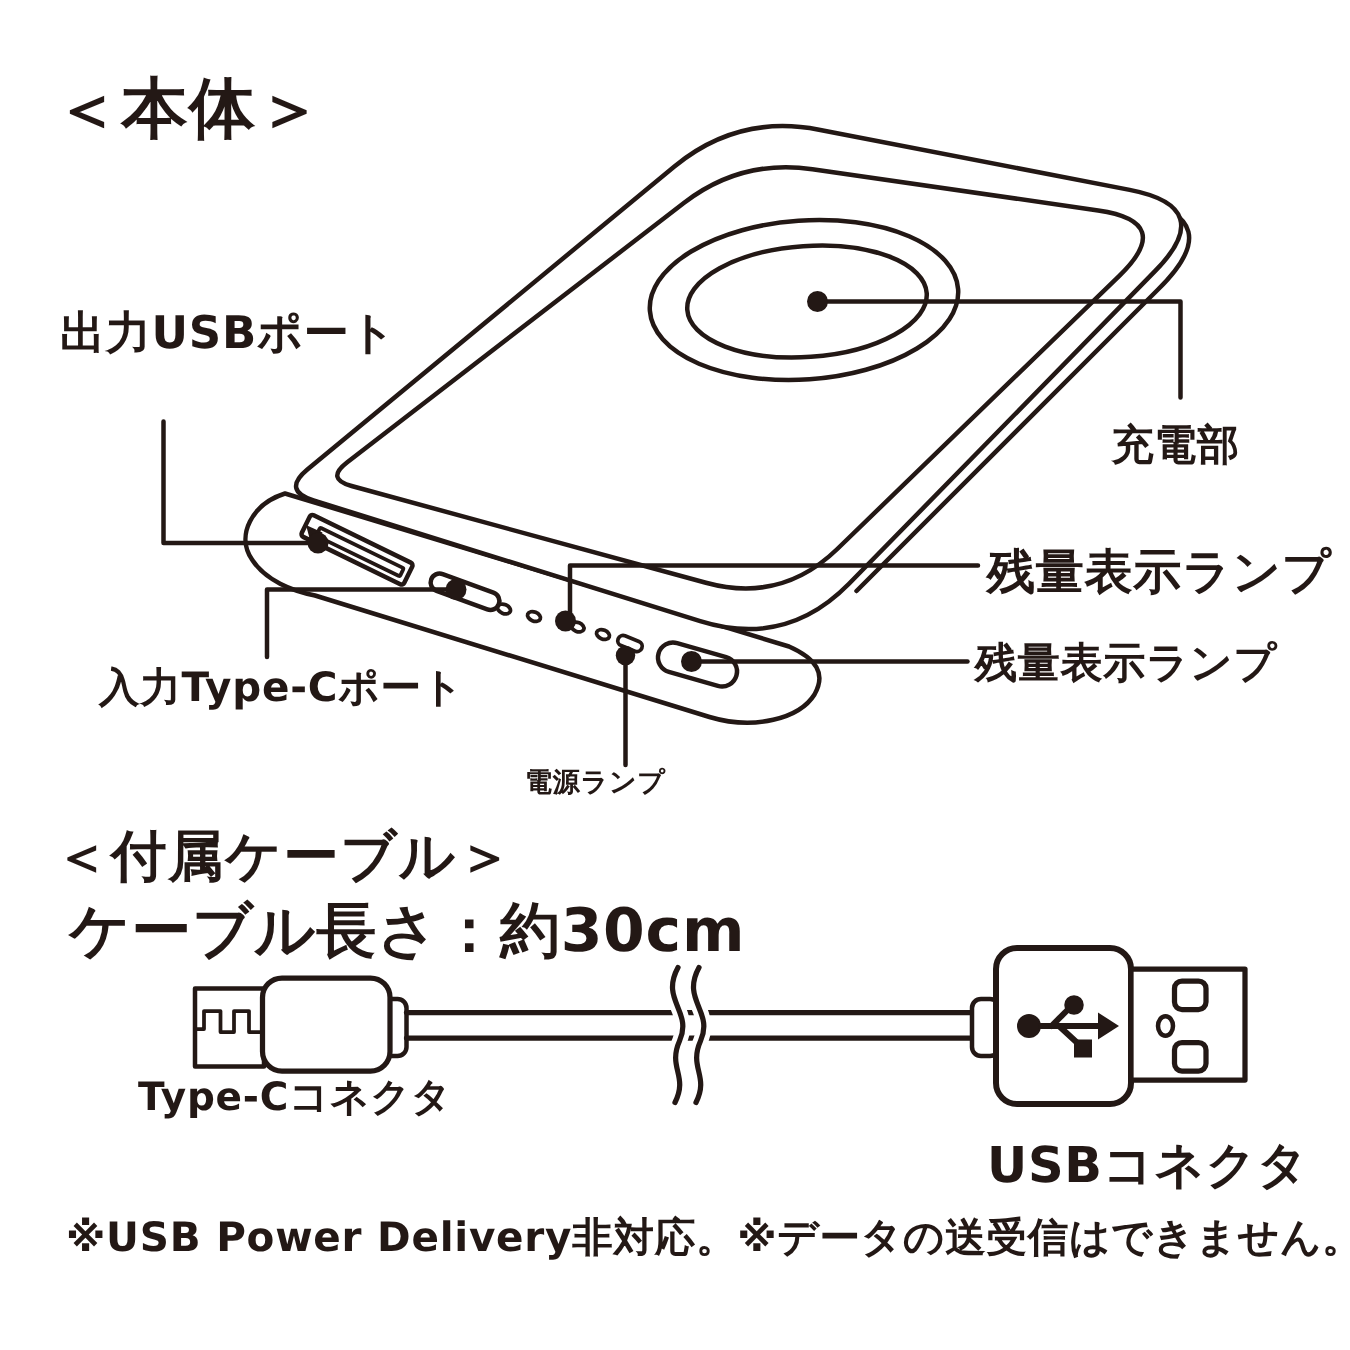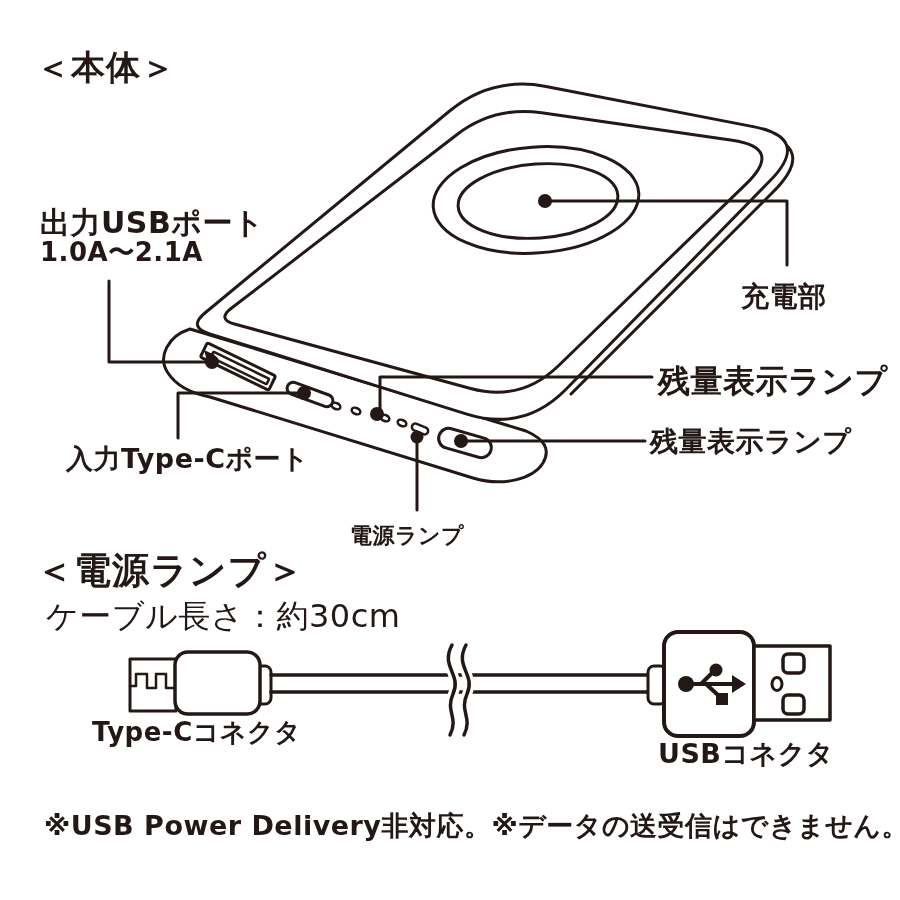--- a/index.html
+++ b/index.html
@@ -123,37 +123,36 @@
           <g stroke-width="3.5">
             <rect x="783" y="654" width="21" height="19" rx="5"></rect>
             <rect x="783" y="695" width="21" height="19" rx="5"></rect>
             <ellipse cx="777" cy="684" rx="5" ry="6.5" stroke-width="3"></ellipse>
           </g>
         </g>
       </g>
     </g>
   </svg>
 
-  <div class="lbl title" style="left:36px;top:48px;font-size:34px;text-align:center;">＜本体＞</div>
+  <div class="lbl title" style="left:36px;top:48px;font-size:44px;text-align:center;">＜本体＞</div>
 
   <div class="lbl" style="left:40px;top:206px;font-size:30px;">出力USBポート</div>
-  <div class="lbl" style="left:40px;top:238px;font-size:26px;">1.0A〜2.1A</div>
 
   <div class="lbl" style="left:741px;top:271px;font-size:28px;margin-top:10px;">充電部</div>
 
   <div class="lbl" style="left:658px;top:363px;font-size:32px;">残量表示ランプ</div>
 
   <div class="lbl" style="left:650px;top:426px;font-size:28px;">残量表示ランプ</div>
 
   <div class="lbl" style="left:66px;top:443px;font-size:27px;">入力Type-Cポート</div>
 
-  <div class="lbl" style="left:350px;top:512px;font-size:22px;margin-top:11px;">電源ランプ</div>
+  <div class="lbl" style="left:350px;top:512px;font-size:18px;">電源ランプ</div>
 
-  <div class="lbl title" style="left:36px;top:550px;font-size:37px;">＜電源ランプ＞</div>
+  <div class="lbl title" style="left:36px;top:550px;font-size:37px;">＜付属ケーブル＞</div>
 
-  <div class="lbl" style="left:46px;top:598px;font-size:32px;font-weight:400;">ケーブル長さ：約30cm</div>
+  <div class="lbl" style="left:46px;top:598px;font-size:40px;font-weight:700;">ケーブル長さ：約30cm</div>
 
   <div class="lbl" style="left:92px;top:718px;font-size:26px;">Type-Cコネクタ</div>
 
-  <div class="lbl" style="left:658px;top:738px;font-size:27px;">USBコネクタ</div>
+  <div class="lbl" style="left:658px;top:758px;font-size:33px;">USBコネクタ</div>
 
   <div class="lbl" style="left:44px;top:810px;font-size:27px;">※USB Power Delivery非対応。※データの送受信はできません。</div>
 </div>
 
 </body></html>

